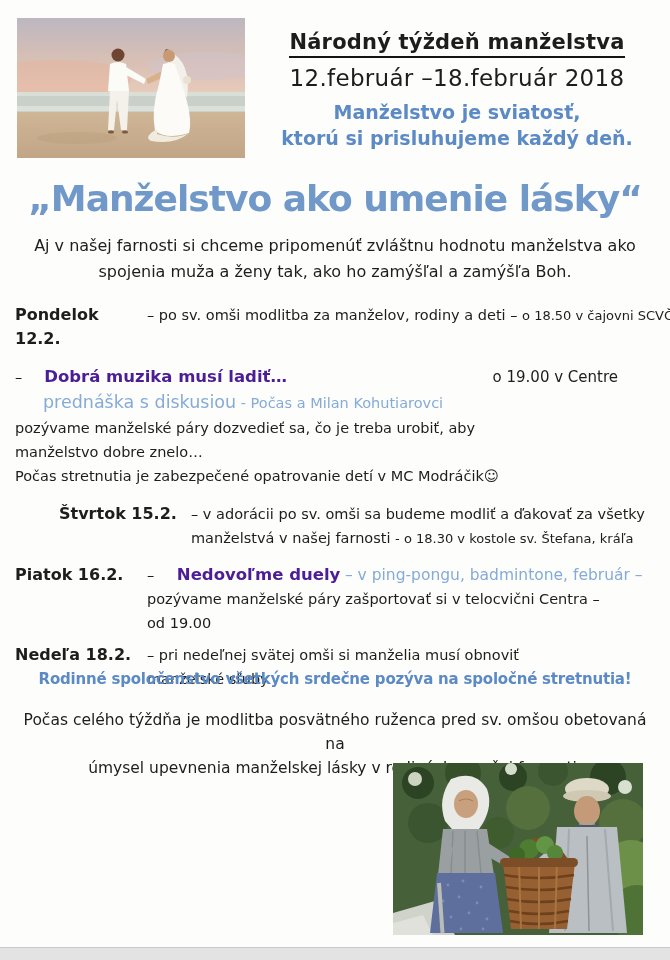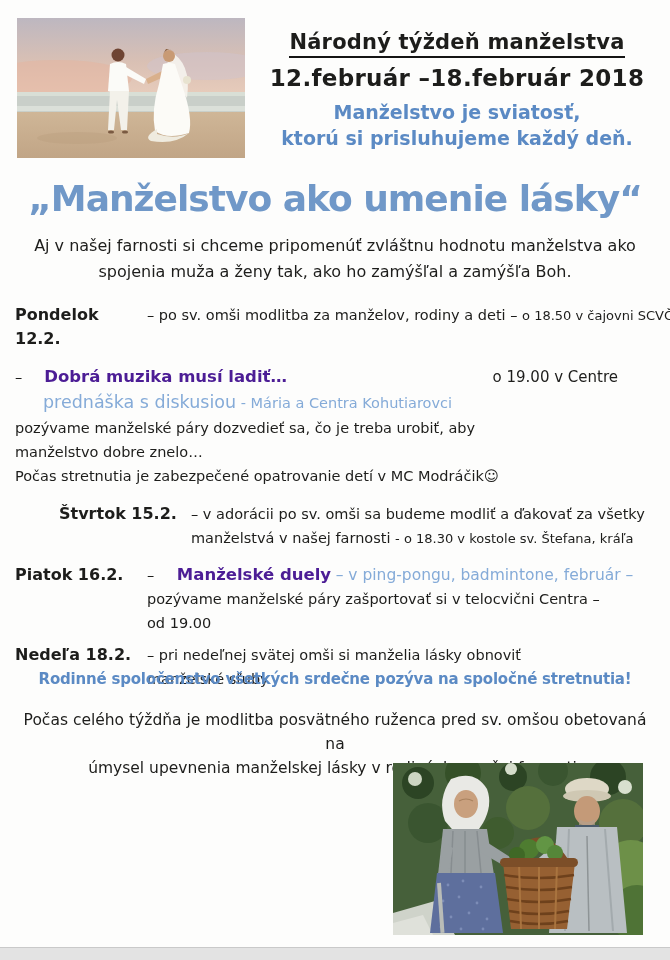--- a/index.html
+++ b/index.html
@@ -10,21 +10,21 @@
     font-family:"DejaVu Sans", sans-serif;
   }
   
   .photo-wedding { position:absolute; left:17px; top:18px; width:228px; height:140px; }
   .photo-wedding svg, .photo-elderly svg { width:100%; height:100%; display:block; }
   .header-block { position:absolute; left:252px; top:30px; width:410px; text-align:center; }
   .header-title {
     display:inline-block; font-size:21px; font-weight:bold;
     border-bottom:2px solid #141414; padding-bottom:2px; letter-spacing:0.2px;
   }
-  .header-dates { font-size:23px; font-weight:bold; margin-top:7px; letter-spacing:0.3px; }
+  .header-dates { font-size:23px; font-weight:normal; margin-top:7px; letter-spacing:0.3px; }
   .header-sub { font-size:19px; font-weight:bold; color:#5b8ac4; line-height:1.35; }
   .header-sub.first { margin-top:9px; }
   
   .main-title {
     position:absolute; top:178px; left:0; width:100%; text-align:center;
     font-size:36px; font-weight:bold; color:#7098c8; letter-spacing:-1px;
   }
   .intro { position:absolute; top:233px; left:15px; right:15px; text-align:center;
     font-size:16px; line-height:26px; }
   
@@ -132,21 +132,21 @@
 
     <div class="day mb-tue">
       <div class="day-content">
         <div class="tue-line1">
           <span>–</span>
           <span class="blue-bold tue-title">Dobrá muzika musí ladiť…</span>
           <span class="tue-time">o 19.00 v Centre</span>
         </div>
         <div class="tue-sub">
           <span class="blue-light tue-sub-main">prednáška s diskusiou</span>
-          <span class="blue-light tue-speakers">- Mária a Centra Kohutiarovci</span>
+          <span class="blue-light tue-speakers">- Počas a Milan Kohutiarovci</span>
         </div>
         <div>pozývame manželské páry dozvedieť sa, čo je treba urobiť, aby</div>
         <div>manželstvo dobre znelo…</div>
         <div>Počas stretnutia je zabezpečené opatrovanie detí v MC Modráčik☺</div>
       </div>
     </div>
 
     <div class="day mb-thu">
       <div class="day-label">Štvrtok 15.2.</div>
       <div class="day-content">
@@ -156,32 +156,32 @@
           <span class="sm">- o 18.30 v kostole sv. Štefana, kráľa</span>
         </div>
       </div>
     </div>
 
     <div class="day mb-fri">
       <div class="day-label">Piatok 16.2.</div>
       <div class="day-content">
         <div class="fri-line1">
           <span>–</span>
-          <span class="blue-bold fri-title">Manželské duely</span>
+          <span class="blue-bold fri-title">Nedovoľme duely</span>
           <span class="blue-light fri-detail">– v ping-pongu, badmintone, február –</span>
         </div>
         <div>pozývame manželské páry zašportovať si v telocvični Centra –</div>
         <div>od 19.00</div>
       </div>
     </div>
 
     <div class="day">
       <div class="day-label">Nedeľa 18.2.</div>
       <div class="day-content">
-        <div>– pri nedeľnej svätej omši si manželia lásky obnoviť</div>
+        <div>– pri nedeľnej svätej omši si manželia musí obnoviť</div>
         <div>manželské sľuby</div>
       </div>
     </div>
 
   </div>
 
   <div class="invitation">Rodinné spoločenstvo všetkých srdečne pozýva na spoločné stretnutia!</div>
 
   <div class="rosary">
     <div>Počas celého týždňa je modlitba posvätného ruženca pred sv. omšou obetovaná na</div>

